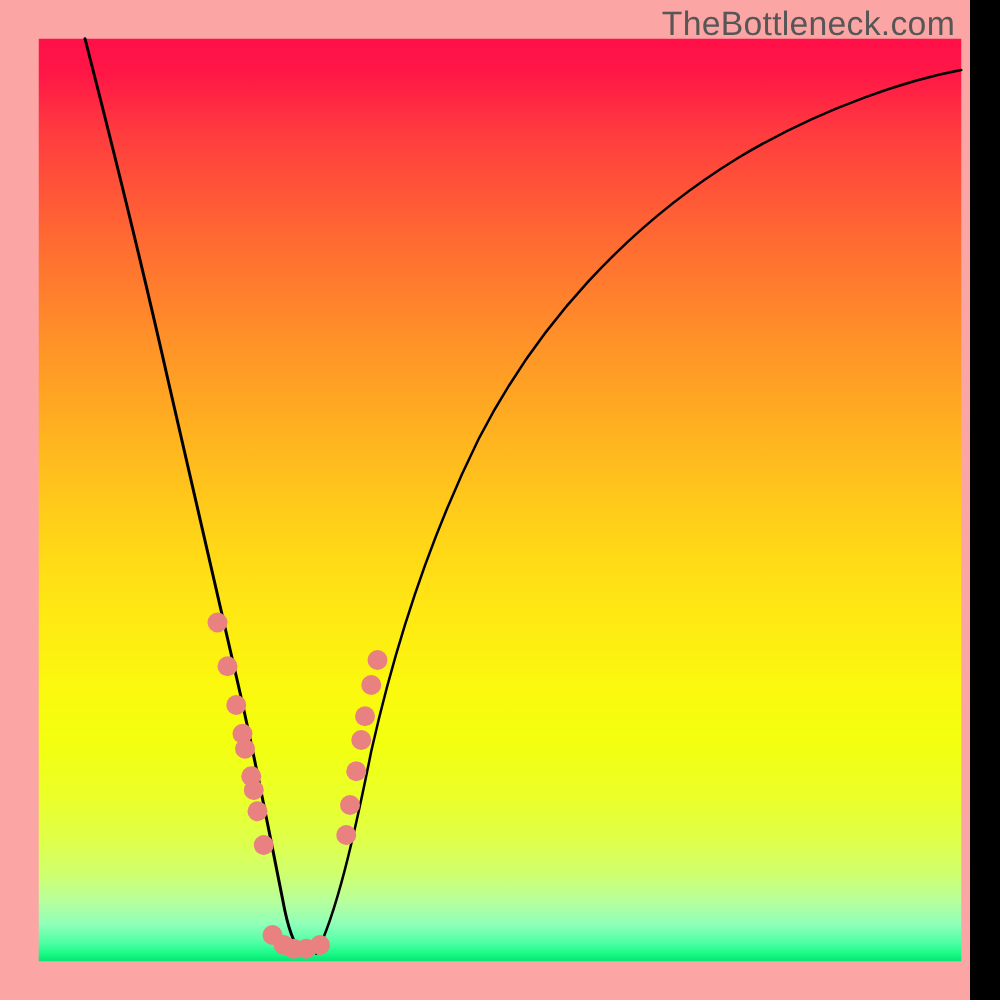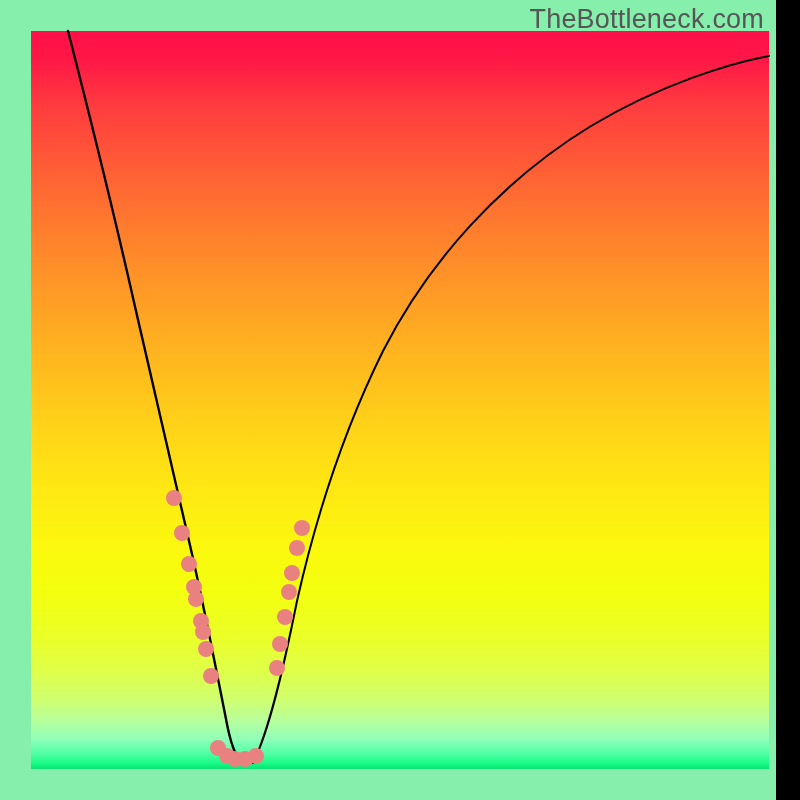--- a/index.html
+++ b/index.html
@@ -8,21 +8,21 @@
     width: 800px;
     height: 800px;
     background: #000;
     overflow: hidden;
     font-family: Arial, Helvetica, sans-serif;
   }
   .frame {
     position: relative;
     width: 776px;
     height: 800px;
-    background: #86efac;
+    background: #fca5a5;
   }
   .plot-area {
     position: absolute;
     left: 31px;
     top: 31px;
     width: 738px;
     height: 738px;
     background: linear-gradient(to bottom,
       #ff1049 0%,
       #ff1846 4%,

